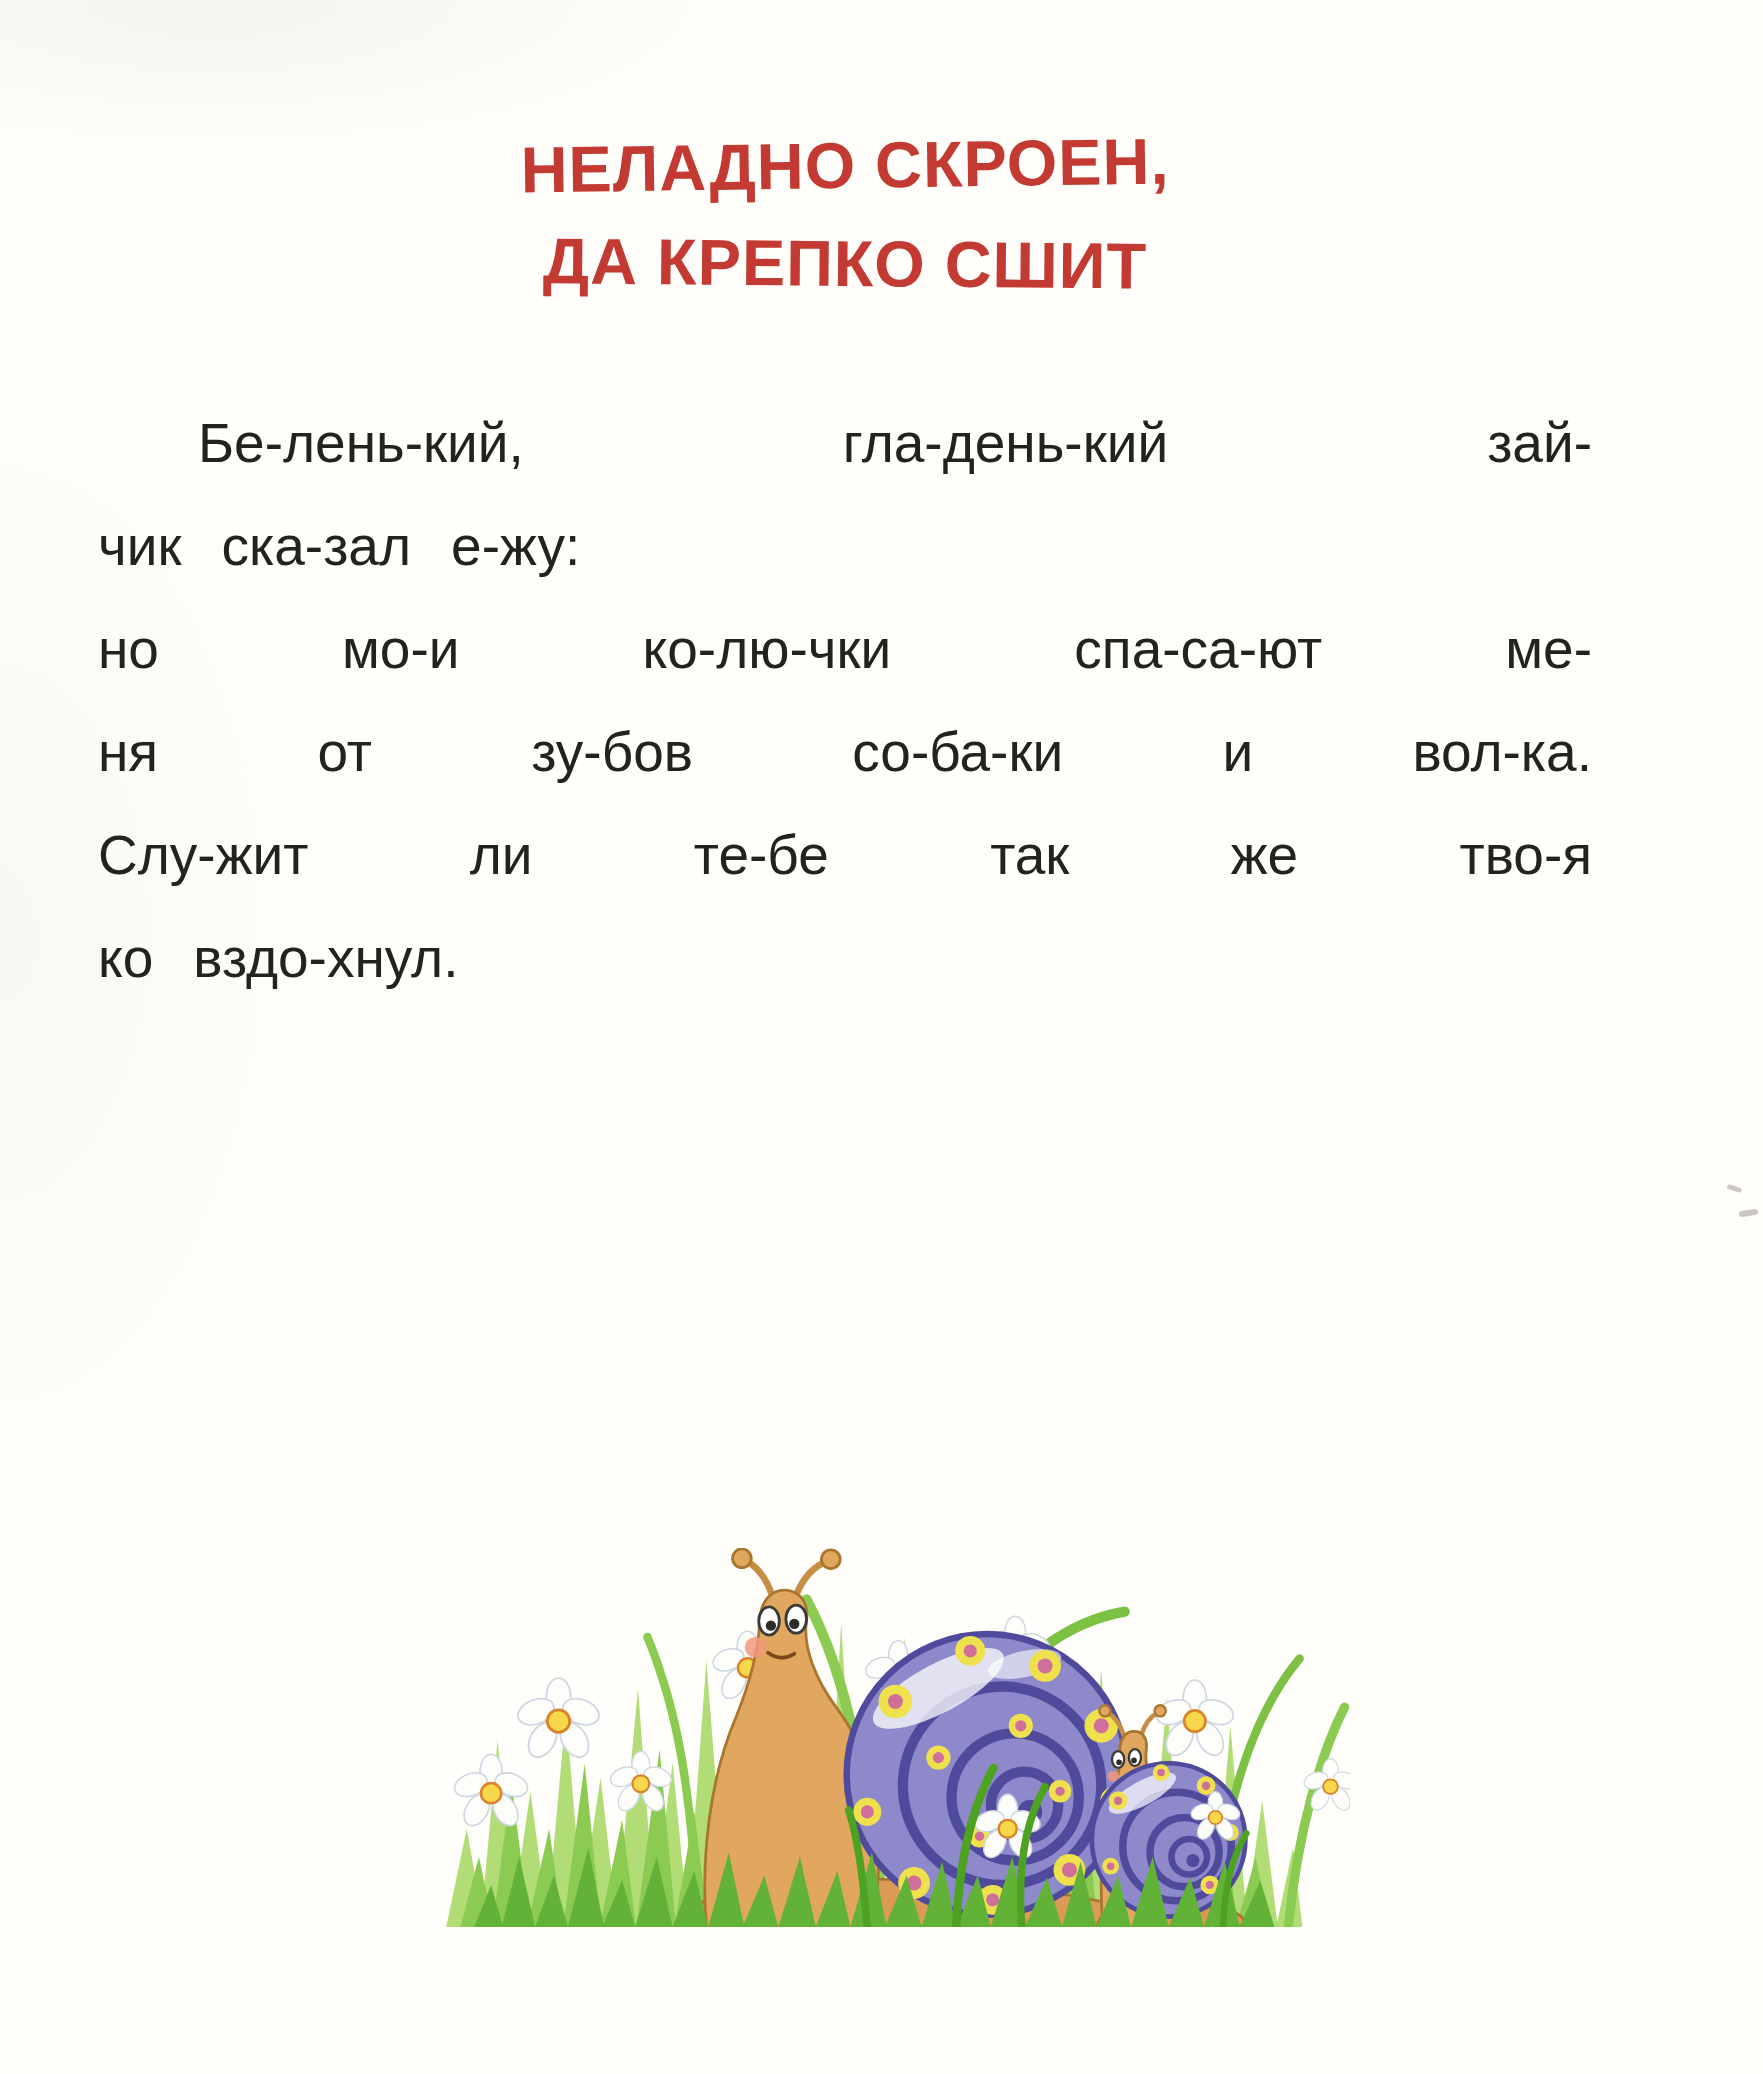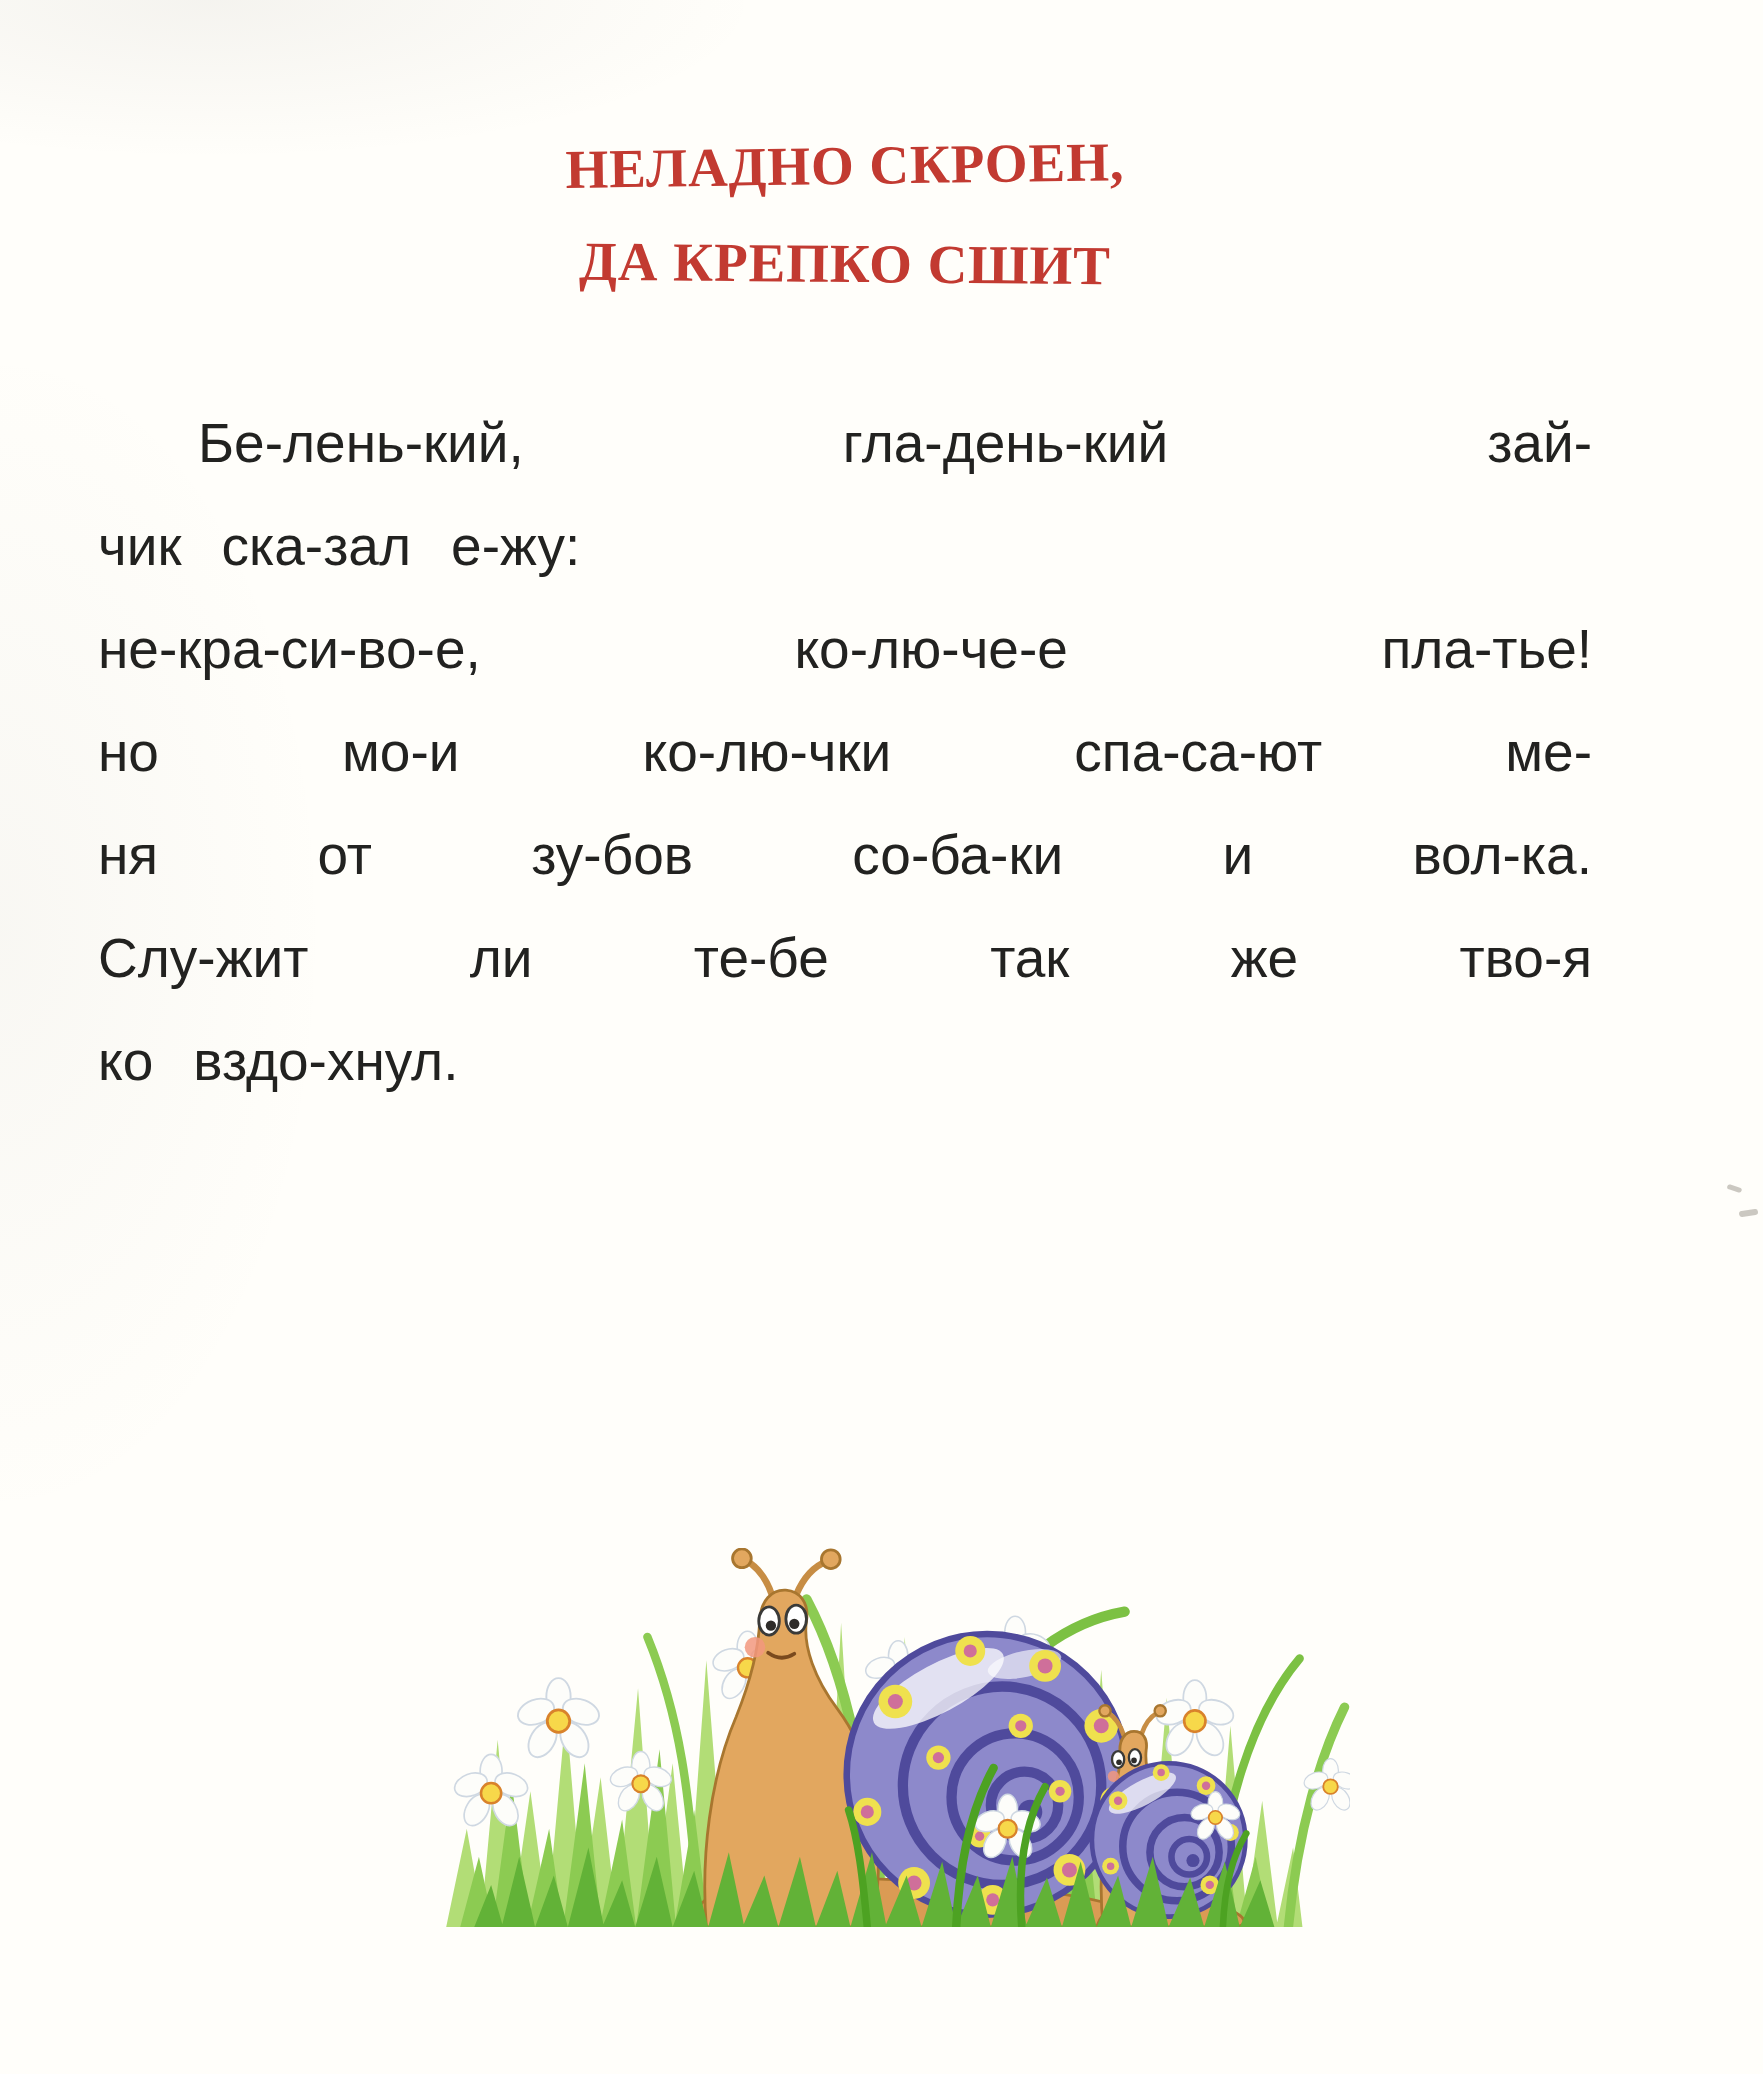--- a/index.html
+++ b/index.html
@@ -10,23 +10,23 @@
     background:
       radial-gradient(843px 244px at 12% 0%, rgba(110,104,95,.07), transparent 65%),
       radial-gradient(468px 843px at 0% 45%, rgba(130,124,114,.05), transparent 70%),
       #fffefa;
     overflow:hidden;
     font-family:"Liberation Sans", sans-serif;
   }
   .content { position:absolute; left:98px; top:117px; width:1494px; }
   .title {
     text-align:center;
-    font-family:Liberation Serif, serif;
+    font-family:Liberation Sans, sans-serif;
     font-weight:bold;
-    font-size:55px;
+    font-size:65px;
     line-height:98px;
     letter-spacing:0.9px;
     color:#c23a31;
   }
   .title .t1 { transform:rotate(-0.8deg); }
   .title .t2 { transform:rotate(0.5deg); }
   .title div { transform-origin:center; }
   .story {
     margin-top:79px;
     font-size:55px;
@@ -50,21 +50,20 @@
 
   <div class="content">
     <div class="title">
       <div class="t1">НЕЛАДНО СКРОЕН,</div>
       <div class="t2">ДА КРЕПКО СШИТ</div>
     </div>
 
     <div class="story">
       <div class="line ind">Бе-лень-кий, гла-день-кий зай-</div>
       <div class="line last">чик ска-зал е-жу:</div>
-      <div class="line">не-кра-си-во-е, ко-лю-че-е пла-тье!</div>
       <div class="line">но мо-и ко-лю-чки спа-са-ют ме-</div>
       <div class="line">ня от зу-бов со-ба-ки и вол-ка.</div>
       <div class="line">Слу-жит ли те-бе так же тво-я</div>
       <div class="line last">ко вздо-хнул.</div>
     </div>
   </div>
 
   <div class="illustration">
     <svg viewBox="0 0 1005 405" xmlns="http://www.w3.org/2000/svg">
       <defs>

